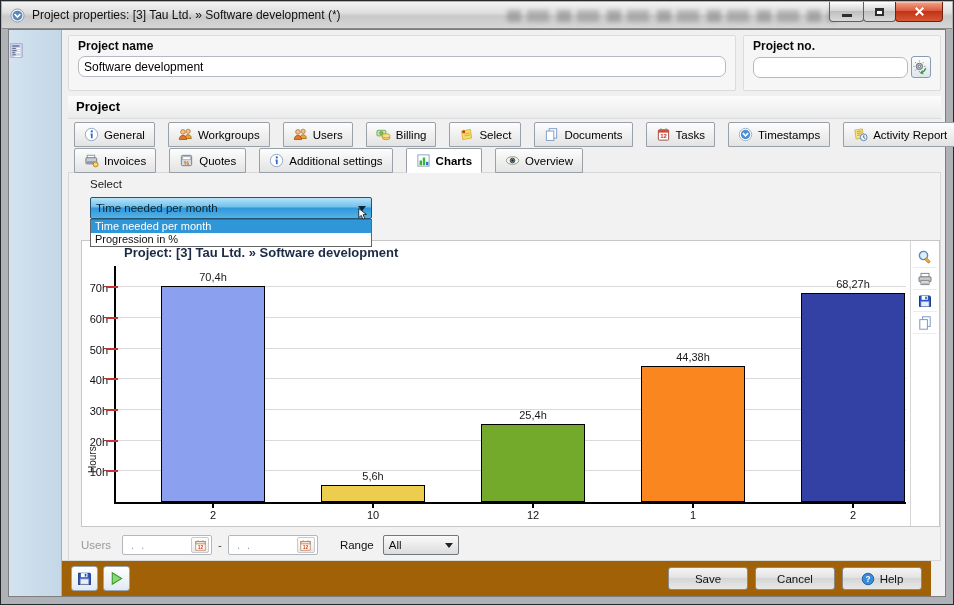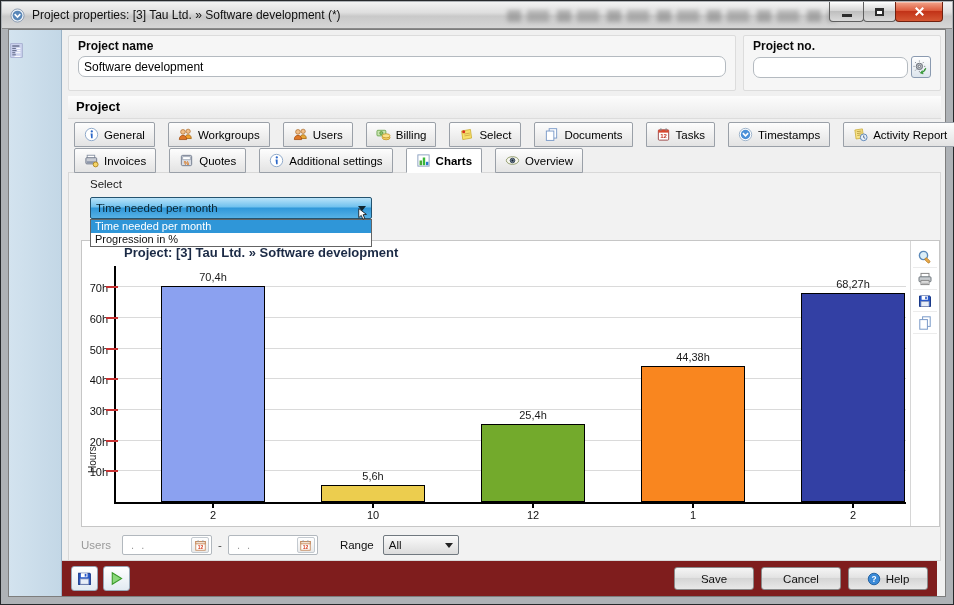--- a/index.html
+++ b/index.html
@@ -77,21 +77,21 @@
   .date-label{color:#9a9a9a;margin-right:11px;}
   .date-input{width:90px;height:20px;border:1px solid #b2b8be;background:#fff;display:flex;align-items:center;padding:0 2px 0 8px;color:#9a9a9a;box-sizing:border-box;border-radius:2px;}
   .date-text{flex:1;font-size:11px;letter-spacing:2px;}
   .cal-btn{width:18px;height:16px;border:1px solid #c4cad0;background:linear-gradient(#ffffff,#e9e9e9);display:flex;align-items:center;justify-content:center;border-radius:2px;padding:0;}
   .cal-btn svg{width:13px;height:13px;}
   .dash-sep{margin:0 6px;color:#444;}
   .range-label{margin-left:22px;margin-right:9px;color:#111;}
   .range-combo{width:76px;height:20px;border:1px solid #70787f;border-radius:2px;background:linear-gradient(#fafafa,#dcdcdc);display:flex;align-items:center;padding:0 5px;font-size:11.5px;color:#111;box-sizing:border-box;}
   .range-combo .combo-arrow{border-top-color:#222;}
   
-  .footer-row{position:absolute;left:0;right:8px;bottom:0;height:36px;border-top:1px solid #d8d8d8;display:flex;align-items:center;padding:0 9px;box-sizing:border-box;background:#7f1d1d;}
+  .footer-row{position:absolute;left:0;right:14px;bottom:0;height:36px;border-top:1px solid #d8d8d8;display:flex;align-items:center;padding:0 9px;box-sizing:border-box;background:#a16207;}
   .mini-btn{width:27px;height:25px;border:1px solid #96a6b6;border-radius:3px;background:linear-gradient(#ffffff,#e2eaf2);display:flex;align-items:center;justify-content:center;margin-right:5px;padding:0;}
   .mini-btn svg{width:17px;height:17px;}
   .spacer{flex:1;}
   .btn{min-width:80px;height:23px;border:1px solid #8a8a8a;border-radius:3px;
     background:linear-gradient(#f5f5f5,#e3e3e3 45%,#d5d5d5 50%,#e8e8e8);
     font-size:11.5px;color:#111;display:flex;align-items:center;justify-content:center;margin-left:7px;gap:5px;font-family:"Liberation Sans",sans-serif;padding:0 6px;box-sizing:border-box;}
   .btn .ic svg{width:14px;height:14px;}
 </style>
 </head>
 <body>

